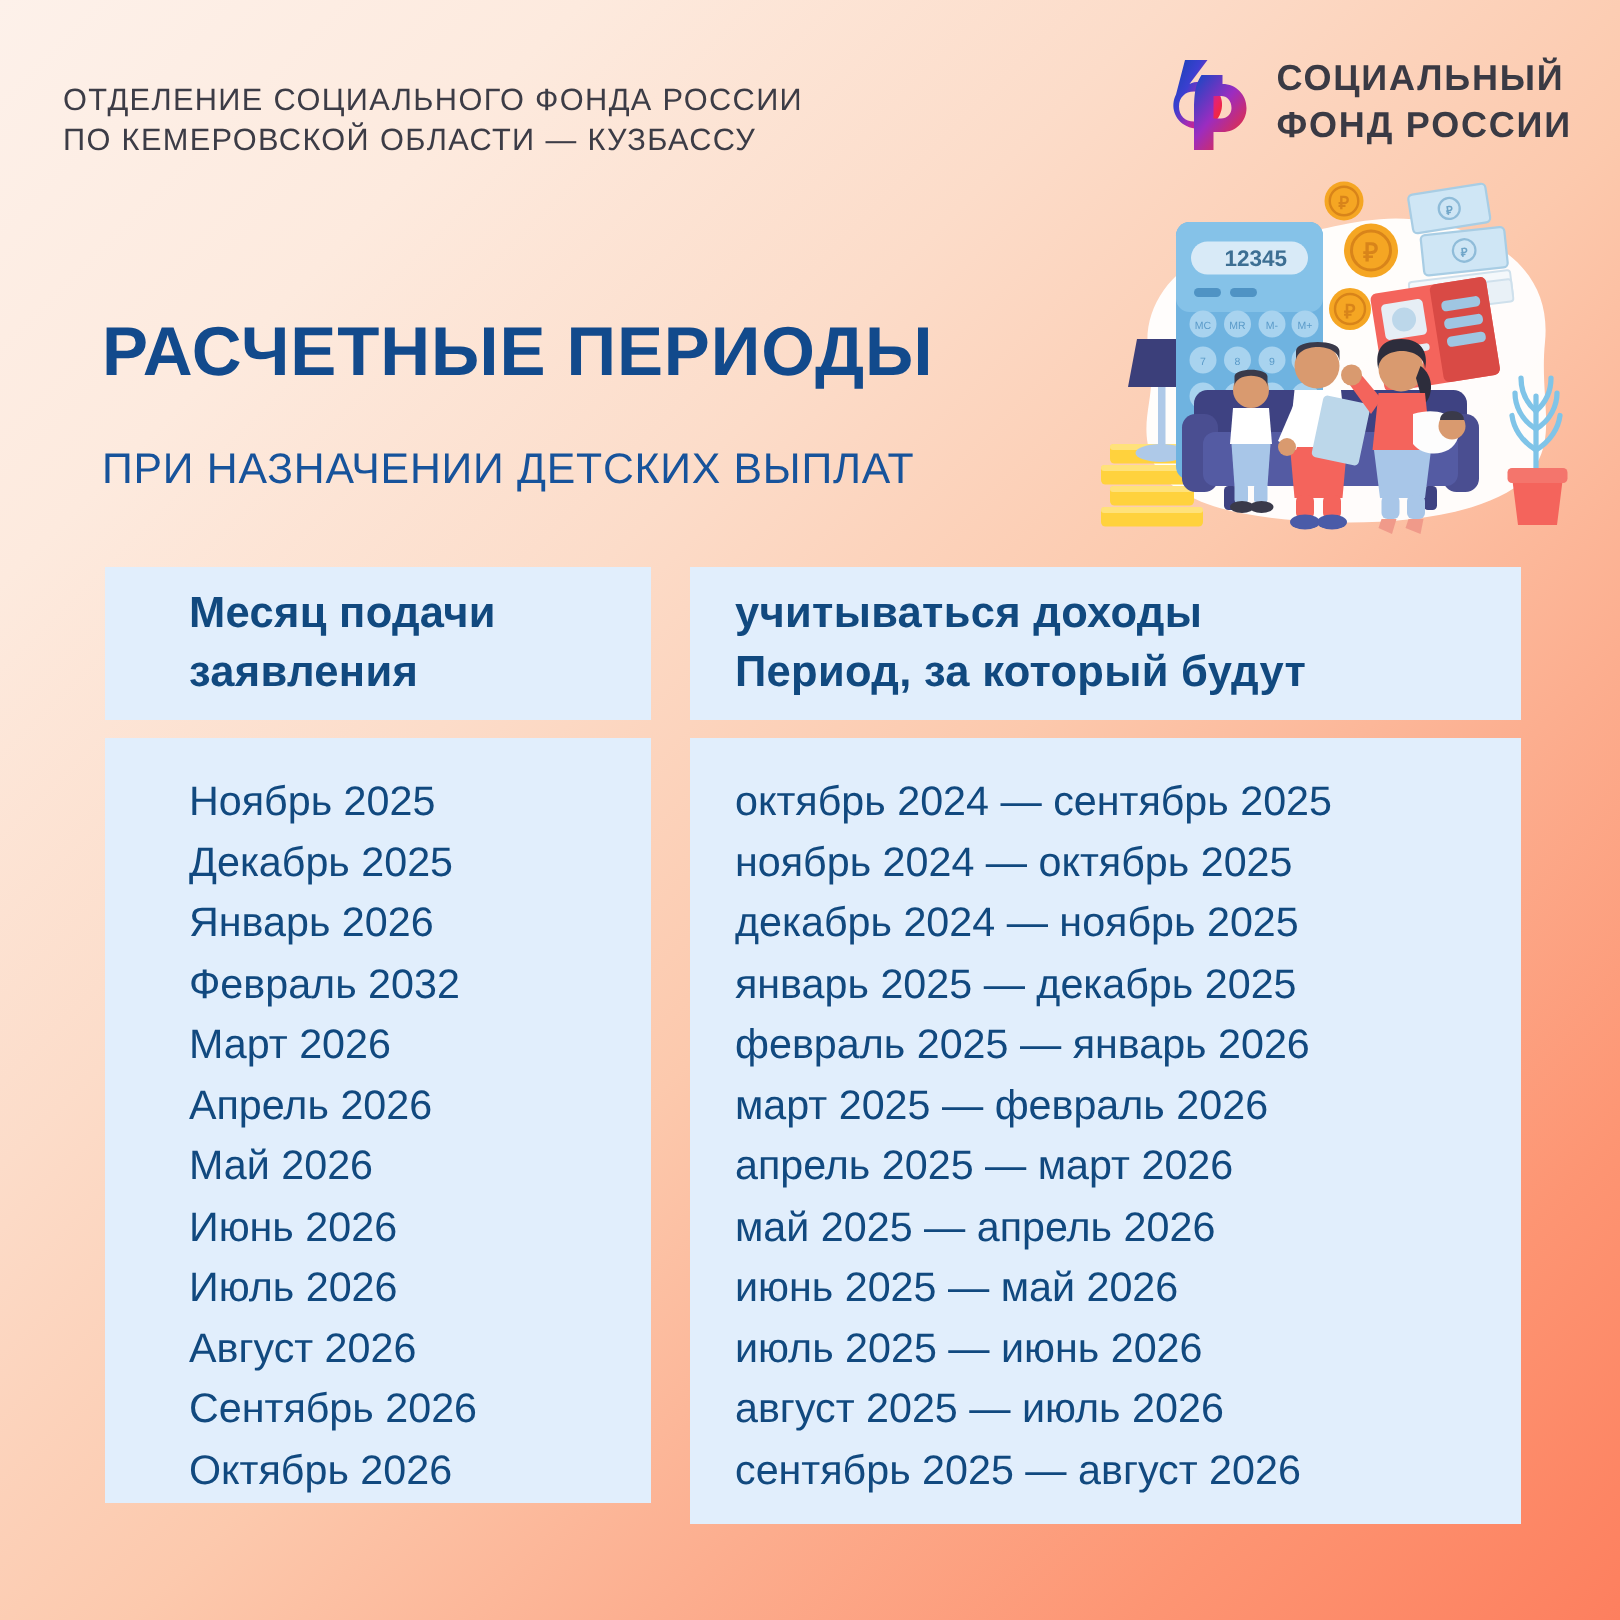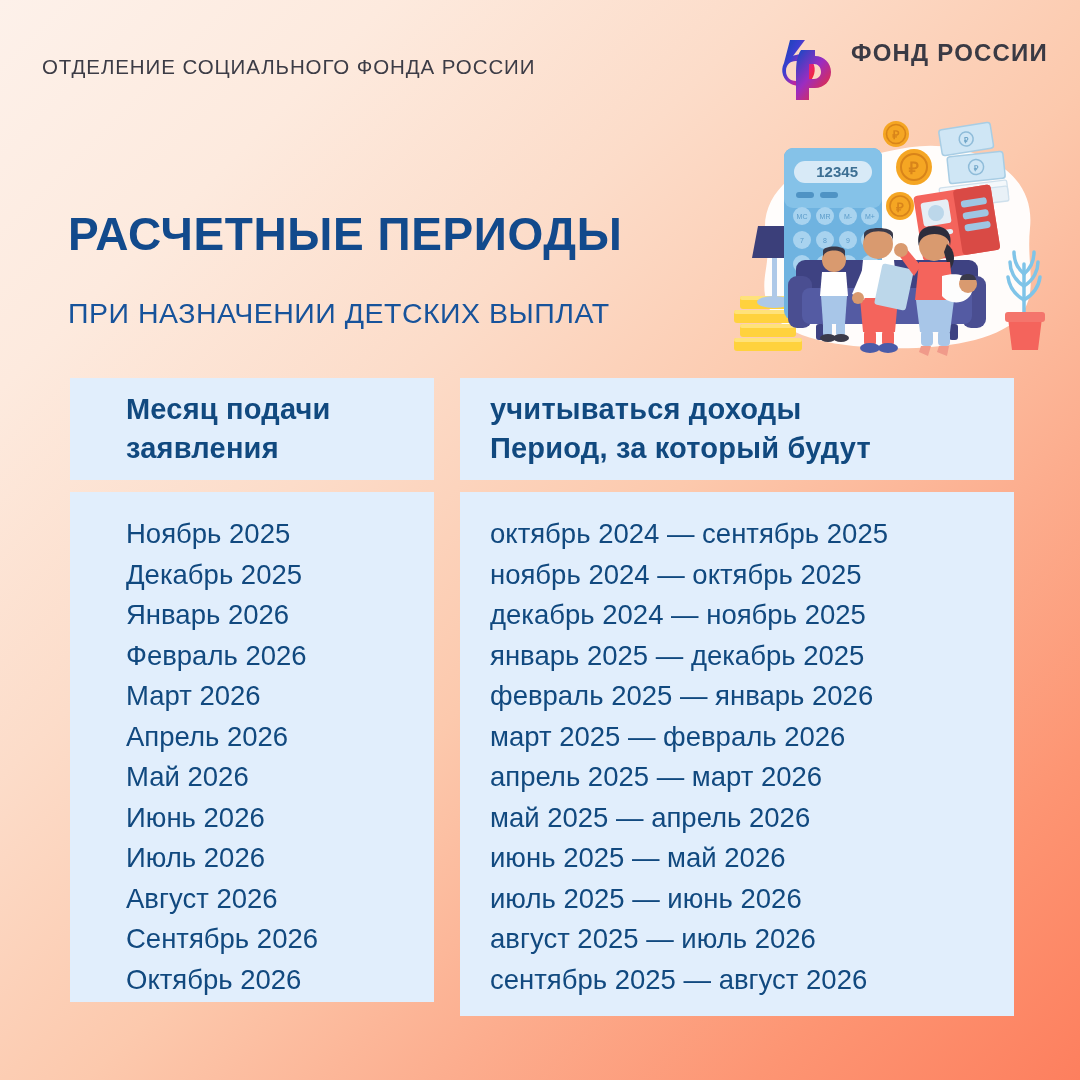--- a/index.html
+++ b/index.html
@@ -159,20 +159,21 @@
   .body-right .rows { padding-left: 30px; }
 </style>
 </head>
 <body>
 
 <div id="poster">
 
   <div class="hdr">
     <div class="org-block">
       <span class="org-line">ОТДЕЛЕНИЕ СОЦИАЛЬНОГО ФОНДА РОССИИ</span>
+      <span class="org-line">ПО КЕМЕРОВСКОЙ ОБЛАСТИ — КУЗБАССУ</span>
     </div>
 
     <div class="logo-block">
       <div class="logo-mark">
         <svg viewBox="0 0 74 68" width="74" height="68" aria-hidden="true">
           <defs>
             <linearGradient id="gmono" x1="0" y1="0.15" x2="1" y2="0.9">
               <stop offset="0%" stop-color="#1a43b8"></stop>
               <stop offset="30%" stop-color="#3b3fd0"></stop>
               <stop offset="55%" stop-color="#a32ab4"></stop>
@@ -188,20 +189,21 @@
           <path d="M27 6 L42 6 L30 22 C34 20 39 20 43 22 C51 26 54 35 50 43
                    C46 51 36 54 28 50 C20 46 17 37 21 29 Z
                    M33 27 C27 27 23 31 23 37 C23 43 27 47 33 47
                    C39 47 43 43 43 37 C43 31 39 27 33 27 Z" fill="url(#gmono)"></path>
           <path d="M38 16 L52 16 L52 22 C61 22 68 29 68 38 C68 47 61 54 52 54
                    L46 54 L46 66 L33 66 L33 42 C33 28 34 22 38 16 Z
                    M46 30 L46 45 L51 45 C55 45 58 42 58 38 C58 33 55 30 51 30 Z" fill="url(#gmono2)"></path>
         </svg>
       </div>
       <div class="logo-text">
+        <span>СОЦИАЛЬНЫЙ</span>
         <span>ФОНД РОССИИ</span>
       </div>
     </div>
   </div>
 
   <div class="title-main">РАСЧЕТНЫЕ ПЕРИОДЫ</div>
   <div class="title-sub">ПРИ НАЗНАЧЕНИИ ДЕТСКИХ ВЫПЛАТ</div>
 
   <div class="illus">
     <svg viewBox="0 0 348 248" width="348" height="248" aria-hidden="true">
@@ -397,21 +399,21 @@
         <span class="hline">учитываться доходы</span>
         <span class="hline">Период, за который будут</span>
       </div>
     </div>
 
     <div class="panel body-left">
       <div class="rows" id="rows-left">
           <div class="row">Ноябрь 2025</div>
           <div class="row">Декабрь 2025</div>
           <div class="row">Январь 2026</div>
-          <div class="row">Февраль 2026</div>
+          <div class="row">Февраль 2032</div>
           <div class="row">Март 2026</div>
           <div class="row">Апрель 2026</div>
           <div class="row">Май 2026</div>
           <div class="row">Июнь 2026</div>
           <div class="row">Июль 2026</div>
           <div class="row">Август 2026</div>
           <div class="row">Сентябрь 2026</div>
           <div class="row">Октябрь 2026</div>
         </div>
     </div>

